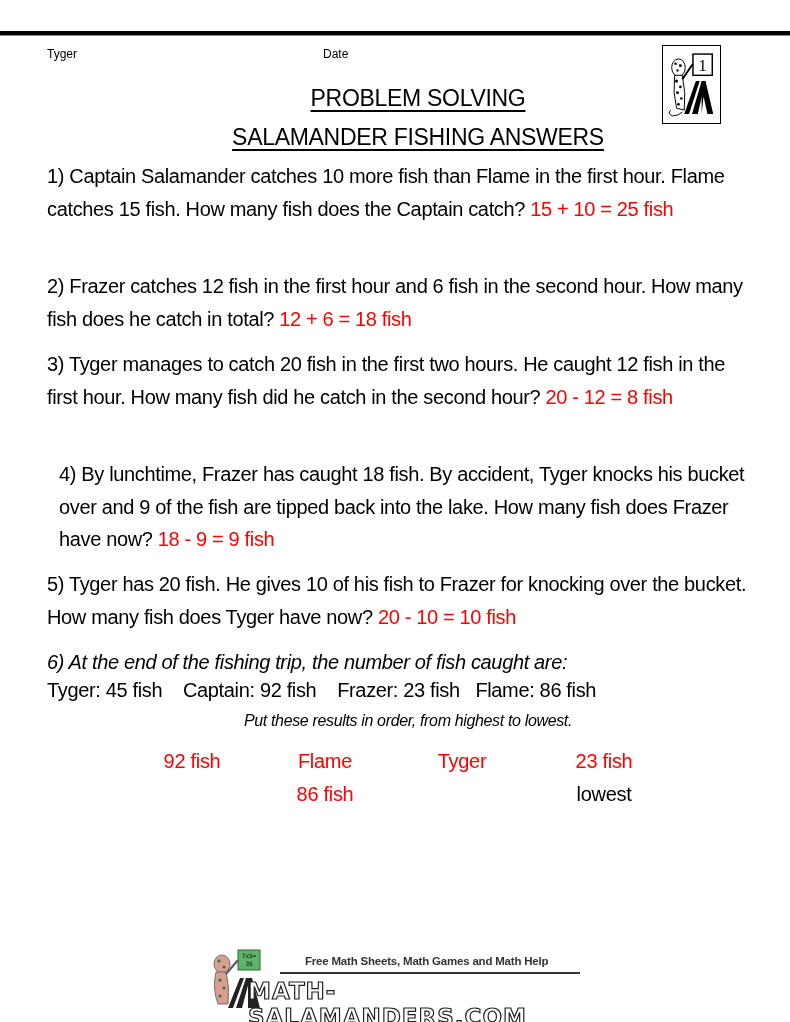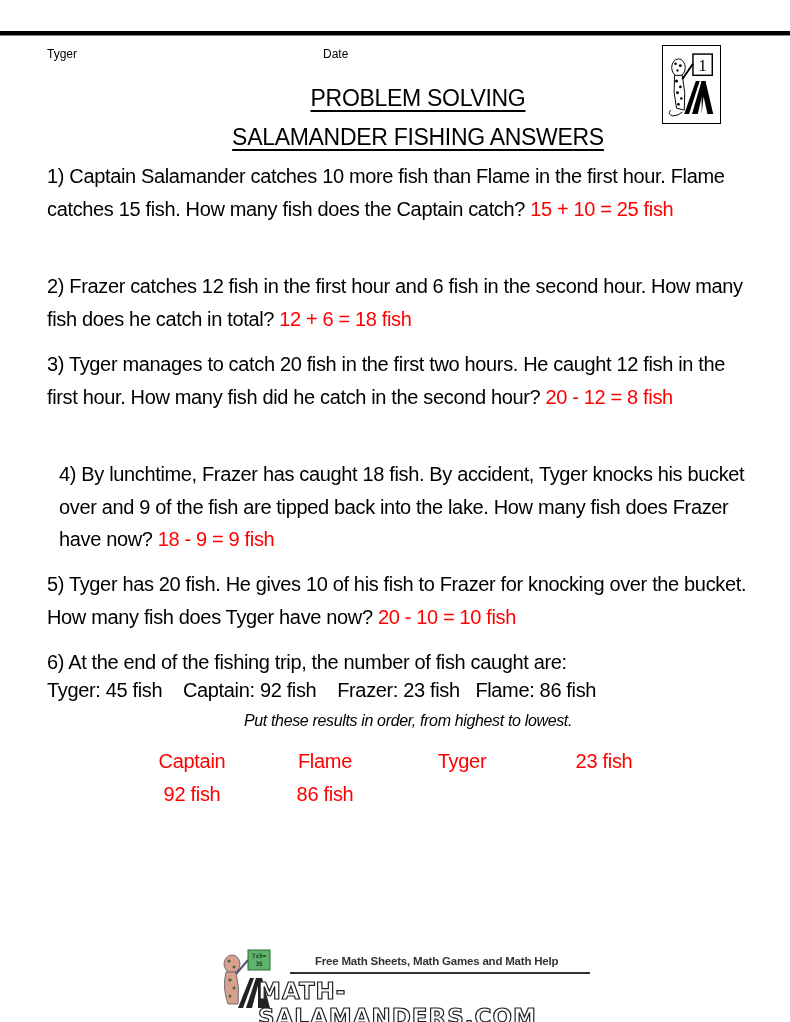--- a/index.html
+++ b/index.html
@@ -29,41 +29,41 @@
     .problem {
       position: absolute; left: 47px; width: 710px;
       font-size: 20px; line-height: 32.5px; letter-spacing: -0.35px;
     }
     .ans { color: #ff0000; }
     .p1 { top: 160px; }
     .p2 { top: 270px; }
     .p3 { top: 348px; }
     .p4 { top: 458px; margin-left: 12px; }
     .p5 { top: 568px; }
-    .p6 { top: 646px; }
+    .p6 { top: 646px; font-style: italic; }
     .results-line {
       position: absolute; left: 47px; top: 679px; font-size: 20px; letter-spacing: -0.35px;
       white-space: pre;
     }
     .instruction {
       position: absolute; left: 0; width: 790px; top: 712px; text-align: center;
       font-size: 16px; font-style: italic; letter-spacing: -0.35px; padding-left: 13px;
     }
     .instruction span { position: relative; left: 0; }
     .order-col {
       position: absolute; width: 120px; text-align: center; font-size: 20px; letter-spacing: -0.3px;
     }
     .order-col div { height: 32.5px; line-height: 32.5px; }
     .col-0 { left: 132px; top: 745px; }
     .col-1 { left: 265px; top: 745px; }
     .col-2 { left: 402px; top: 745px; }
     .col-3 { left: 544px; top: 745px; }
     .red { color: #ff0000; }
     .footer-logo {
-      position: absolute; left: 210px; top: 948px; width: 380px; height: 62px;
+      position: absolute; left: 200px; top: 948px; width: 380px; height: 62px;
     }
     .footer-tagline {
       position: absolute; left: 105px; top: 7px; font-size: 11.5px; font-weight: bold; color: #333;
       letter-spacing: -0.2px;
     }
     .footer-rule {
       position: absolute; left: 80px; top: 24px; width: 300px; height: 2px; background: #333;
     }
     .footer-site {
       position: absolute; left: 48px; top: 30px; font-size: 23px; font-weight: bold;
@@ -130,34 +130,34 @@
   <span class="ans">20 - 10 = 10 fish</span>
 </div>
 <div class="problem p6">
   <span>6) At the end of the fishing trip, the number of fish caught are:</span>
 </div>
 
 <div class="results-line">Tyger: 45 fish    Captain: 92 fish    Frazer: 23 fish   Flame: 86 fish</div>
 <div class="instruction"><span>Put these results in order, from highest to lowest.</span></div>
 
 <div class="order-col col-0">
-  <div class="red">Captain</div>
   <div class="red">92 fish</div>
 </div>
 <div class="order-col col-1">
   <div class="red">Flame</div>
   <div class="red">86 fish</div>
   <div></div>
 </div>
 <div class="order-col col-2">
   <div class="red">Tyger</div>
   <div></div>
 </div>
 <div class="order-col col-3">
   <div class="red">23 fish</div>
+  <div>lowest</div>
 </div>
 
 <div class="footer-logo">
   <svg class="footer-mascot" viewBox="0 0 80 62">
     <rect x="38" y="2" width="22" height="20" fill="#5fb36a" stroke="#2a6a33" stroke-width="1"></rect>
     <text x="49" y="10" text-anchor="middle" font-size="6" fill="#000" font-family="DejaVu Sans Mono, monospace">7x5=</text>
     <text x="49" y="18" text-anchor="middle" font-size="6" fill="#000" font-family="DejaVu Sans Mono, monospace">35</text>
     <ellipse cx="22" cy="16" rx="8" ry="9" fill="#d9a090" stroke="#556" stroke-width="0.8"></ellipse>
     <path d="M16 24 Q12 40 18 56 L28 56 Q30 40 26 24 Z" fill="#d9a090" stroke="#556" stroke-width="0.8"></path>
     <path d="M26 26 L38 12" stroke="#556" stroke-width="2"></path>

